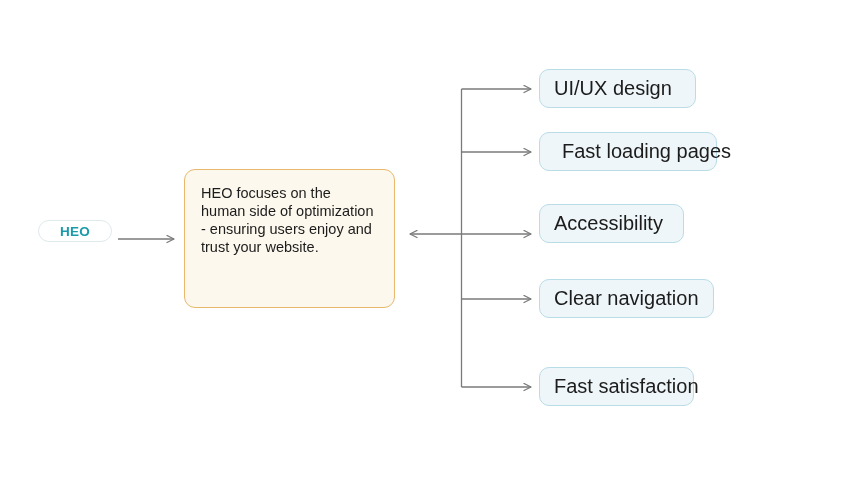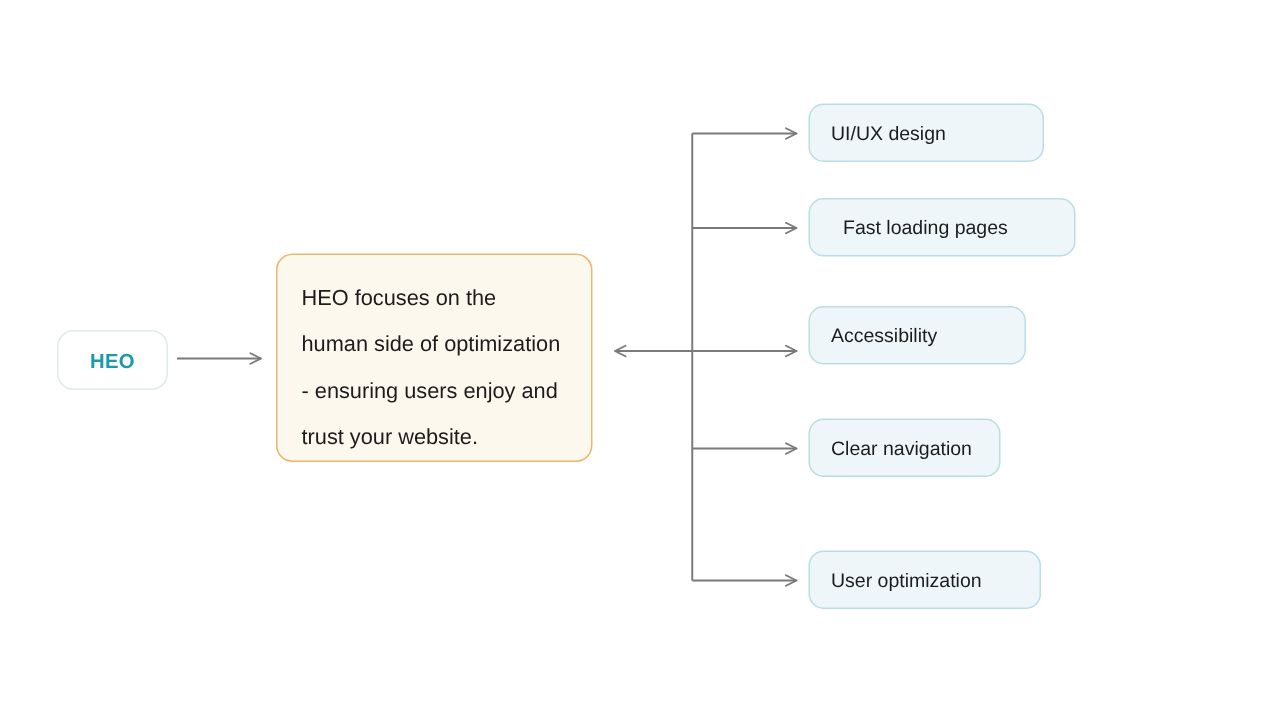--- a/index.html
+++ b/index.html
@@ -31,21 +31,21 @@
     position: absolute;
     box-sizing: border-box;
     display: flex;
     align-items: center;
     border-radius: 10px;
   }
   .node-root {
     left: 38px;
     top: 220px;
     width: 74px;
-    height: 40px;
+    height: 22px;
     justify-content: center;
     background: #ffffff;
     border: 1.3px solid #dfeaec;
     border-radius: 11px;
   }
   .node-root .label {
     color: #1b9aaa;
     font-size: 13.5px;
     font-weight: bold;
     letter-spacing: 0.2px;
@@ -57,39 +57,39 @@
     height: 139px;
     background: #fdf8ed;
     border: 1.3px solid #e8b86d;
     border-radius: 11px;
     padding: 14px 16px;
     align-items: flex-start;
   }
   .node-desc .label {
     color: #1c1c1c;
     font-size: 14.5px;
-    line-height: 31px;
+    line-height: 18px;
     text-align: left;
   }
   .leaf {
     background: #eef6f9;
     border: 1.2px solid #b9dde6;
     border-radius: 10px;
     padding: 0 14px;
     height: 39px;
   }
   .leaf .label {
     color: #1c1c1c;
-    font-size: 13px;
+    font-size: 20px;
     white-space: nowrap;
   }
   .leaf-0 { left: 539px; top: 69px;  width: 157px; }
   .leaf-1 { left: 539px; top: 132px; width: 178px; padding-left: 22px; }
   .leaf-2 { left: 539px; top: 204px; width: 145px; }
-  .leaf-3 { left: 539px; top: 279px; width: 128px; }
+  .leaf-3 { left: 539px; top: 279px; width: 175px; }
   .leaf-4 { left: 539px; top: 367px; width: 155px; }
 </style>
 </head>
 <body>
 
 <div id="canvas">
 
   <svg class="connectors" viewBox="0 0 850 478" xmlns="http://www.w3.org/2000/svg">
     <defs>
       <marker id="arrowR" markerWidth="9" markerHeight="9" refX="8" refY="4.5" orient="auto" markerUnits="userSpaceOnUse">
@@ -131,16 +131,16 @@
 
   <div class="node leaf leaf-2">
     <span class="label">Accessibility</span>
   </div>
 
   <div class="node leaf leaf-3">
     <span class="label">Clear navigation</span>
   </div>
 
   <div class="node leaf leaf-4">
-    <span class="label">User optimization</span>
+    <span class="label">Fast satisfaction</span>
   </div>
 
 </div>
 
 </body></html>

